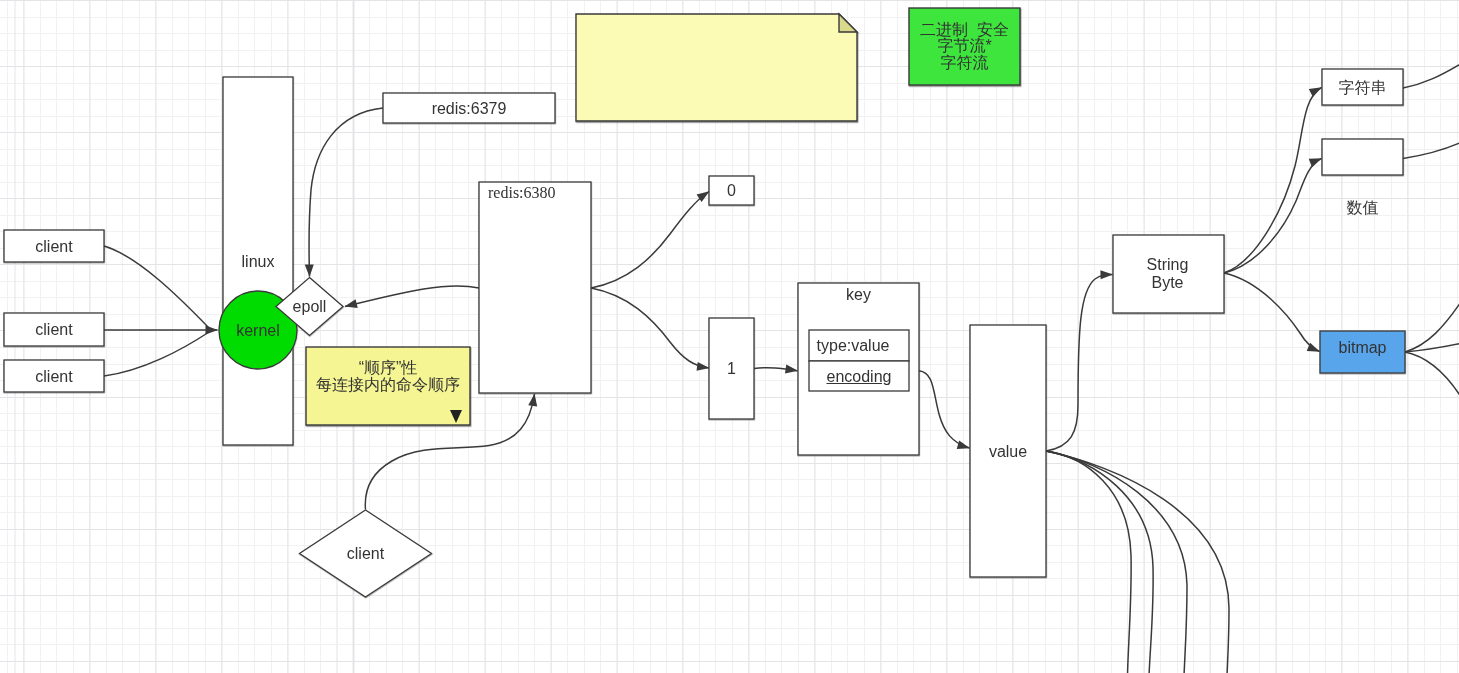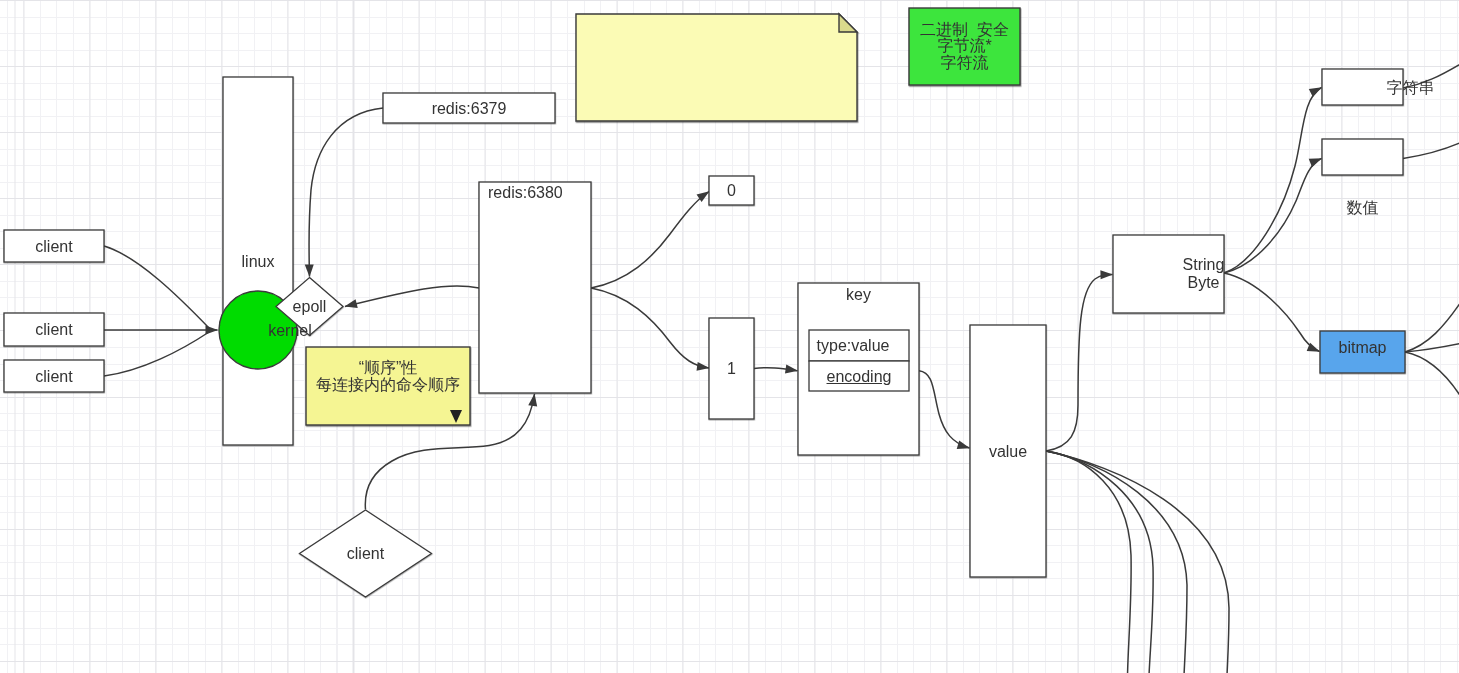--- a/index.html
+++ b/index.html
@@ -96,35 +96,35 @@
     <rect x="306" y="347" width="164" height="78" fill="#f5f593"></rect>
     <rect x="909" y="8" width="111" height="77" fill="#3ce53c"></rect>
   </g>
   <polygon points="450,410 462,410 456,423" fill="#222222"></polygon>
 </svg>
 
 <div class="lbl" style="left:4px;top:230px;width:100px;height:32px;">client</div>
 <div class="lbl" style="left:4px;top:313px;width:100px;height:33px;">client</div>
 <div class="lbl" style="left:4px;top:360px;width:100px;height:32px;">client</div>
 <div class="lbl" style="left:223px;top:77px;width:70px;height:368px;">linux</div>
-<div class="lbl" style="left:219px;top:310px;width:78px;height:40px;margin-left:32px;">kernel</div>
+<div class="lbl" style="left:219px;top:310px;width:78px;height:40px;">kernel</div>
 <div class="lbl" style="left:276px;top:292px;width:67px;height:29px;">epoll</div>
 <div class="lbl" style="left:383px;top:93px;width:172px;height:30px;">redis:6379</div>
-<div class="lbl tl" style="left:488px;top:184px;width:100px;height:20px;">redis:6380</div>
+<div class="lbl tl" style="left:488px;top:184px;width:100px;height:20px;font-family:Liberation Serif, serif;">redis:6380</div>
 <div class="lbl" style="left:709px;top:176px;width:45px;height:29px;">0</div>
 <div class="lbl" style="left:709px;top:318px;width:45px;height:101px;">1</div>
 <div class="lbl" style="left:798px;top:286px;width:121px;height:17px;">key</div>
 <div class="lbl" style="left:809px;top:330px;width:88px;height:31px;">type:value</div>
 <div class="lbl" style="left:809px;top:361px;width:100px;height:30px;text-decoration:underline;">encoding</div>
 <div class="lbl" style="left:970px;top:325px;width:76px;height:252px;">value</div>
-<div class="lbl col note-text" style="left:1148px;top:235px;width:111px;height:78px;">
+<div class="lbl col note-text" style="left:1096px;top:235px;width:111px;height:78px;padding-left:16px;">
   <div>String</div>
   <div>Byte</div>
 </div>
-<div class="lbl" style="left:1322px;top:69px;width:81px;height:36px;margin-left:48px;">字符串</div>
+<div class="lbl" style="left:1322px;top:69px;width:81px;height:36px;">字符串</div>
 <div class="lbl" style="left:1322px;top:144px;width:81px;height:36px;margin-top:45px;">数值</div>
 <div class="lbl" style="left:1320px;top:331px;width:85px;height:32px;">bitmap</div>
 <div class="lbl" style="left:299px;top:510px;width:133px;height:87px;">client</div>
 
 <div class="lbl col" style="left:306px;top:358px;width:164px;height:36px;line-height:17.5px;">
   <div>“顺序”性</div>
   <div>每连接内的命令顺序</div>
 </div>
 <div class="lbl col" style="left:909px;top:8px;width:111px;height:77px;line-height:16.5px;">
   <div>二进制  安全</div>

